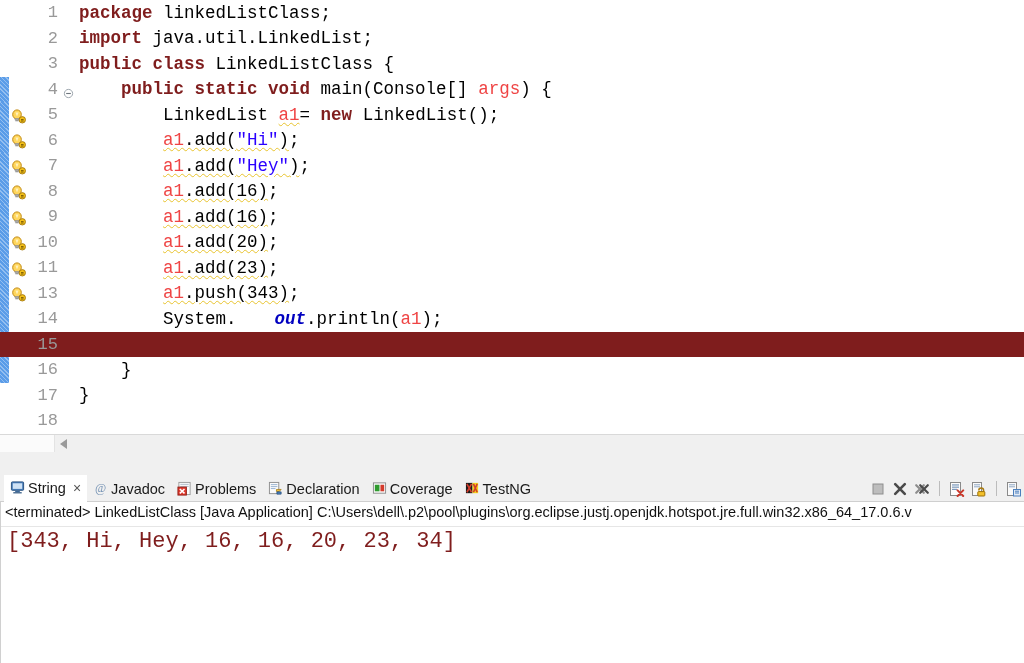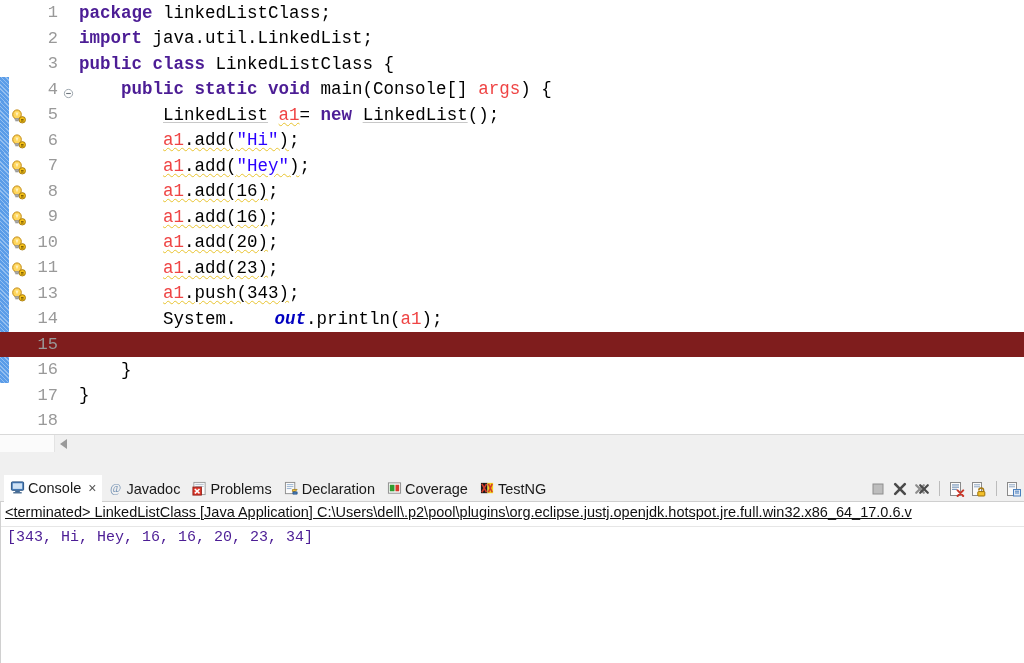--- a/index.html
+++ b/index.html
@@ -53,34 +53,33 @@
     padding: 0 0 0 4px; vertical-align: middle;
     font-family: "Liberation Mono", monospace;
     font-size: 17.5px; color: #000000; white-space: pre;
   }
 
   
   .bulb-icon { display: inline-block; width: 16px; height: 16px; vertical-align: middle; }
   .fold-icon { display: inline-block; width: 11px; height: 11px; vertical-align: middle; }
 
   
-  .kw   { color: #4c1d95; font-weight: bold; }
+  .kw   { color: #7f1d1d; font-weight: bold; }
   .str  { color: #2a00ff; }
   .fld  { color: #0000c0; font-weight: bold; font-style: italic; margin-left: 38px; }
   .var  { color: #ef4444; }
   .plain{ color: #000000; text-align: center; }
   .warn-u {
     text-decoration: underline;
     text-decoration-style: wavy;
     text-decoration-color: #e8c32e;
     text-decoration-thickness: 1px;
     text-underline-offset: 2px;
   }
   .type-u {
-    text-decoration: underline;
     text-decoration-color: #c8c8c8;
     text-decoration-thickness: 1px;
     text-underline-offset: 2px;
   }
 
   
   #editor-hscroll {
     position: absolute; left: 0; bottom: 0; width: 1024px; height: 18px;
     background: #f0f0f0; border-top: 1px solid #d9d9d9;
   }
@@ -130,26 +129,25 @@
 
   #console-body {
     position: absolute; left: 0; top: 27px; width: 1024px; height: 161px;
     background: #ffffff; border-left: 1px solid #d0d0d0; overflow: hidden;
   }
   #launch-line {
     height: 25px; padding: 2px 0 0 4px;
     font-size: 14.5px; color: #111111;
     white-space: nowrap; overflow: hidden;
     border-bottom: 1px solid #e6e6e6;
-    text-decoration: underline;
   }
   #console-output {
     padding: 2px 0 0 6px;
     font-family: "Liberation Mono", monospace;
-    font-size: 15px; color: #4c1d95; white-space: pre;
+    font-size: 22px; color: #7f1d1d; white-space: pre;
   }
 </style>
 </head>
 <body>
 
 <div id="app">
 
   <div id="editor-area">
     <div id="editor-scroll">
       <table class="code-table">
@@ -348,21 +346,21 @@
 
     <div id="console-tabbar">
       <div class="tabs" id="console-tabs">
           <div class="tab active">
             <span class="tabicon"><svg width="15" height="15" viewBox="0 0 16 16">
                 <rect x="1.5" y="2" width="13" height="9" rx="1" fill="#4a7fbd" stroke="#27507f" stroke-width="1"></rect>
                 <rect x="3" y="3.5" width="10" height="6" fill="#cfe2f5"></rect>
                 <rect x="5.5" y="11.5" width="5" height="1.4" fill="#3d6999"></rect>
                 <rect x="3.5" y="13" width="9" height="1.3" fill="#2f5680"></rect>
               </svg></span>
-            <span>Console</span>
+            <span>String</span>
             <span class="tab-close">×</span>
           </div>
           <div class="tab">
             <span class="tabicon"><svg width="15" height="15" viewBox="0 0 16 16">
                 <text x="8" y="12" font-family="Liberation Serif, serif" font-size="13" fill="#7794b5" text-anchor="middle">@</text>
               </svg></span>
             <span>Javadoc</span>
           </div>
           <div class="tab">
             <span class="tabicon"><svg width="15" height="15" viewBox="0 0 16 16">

